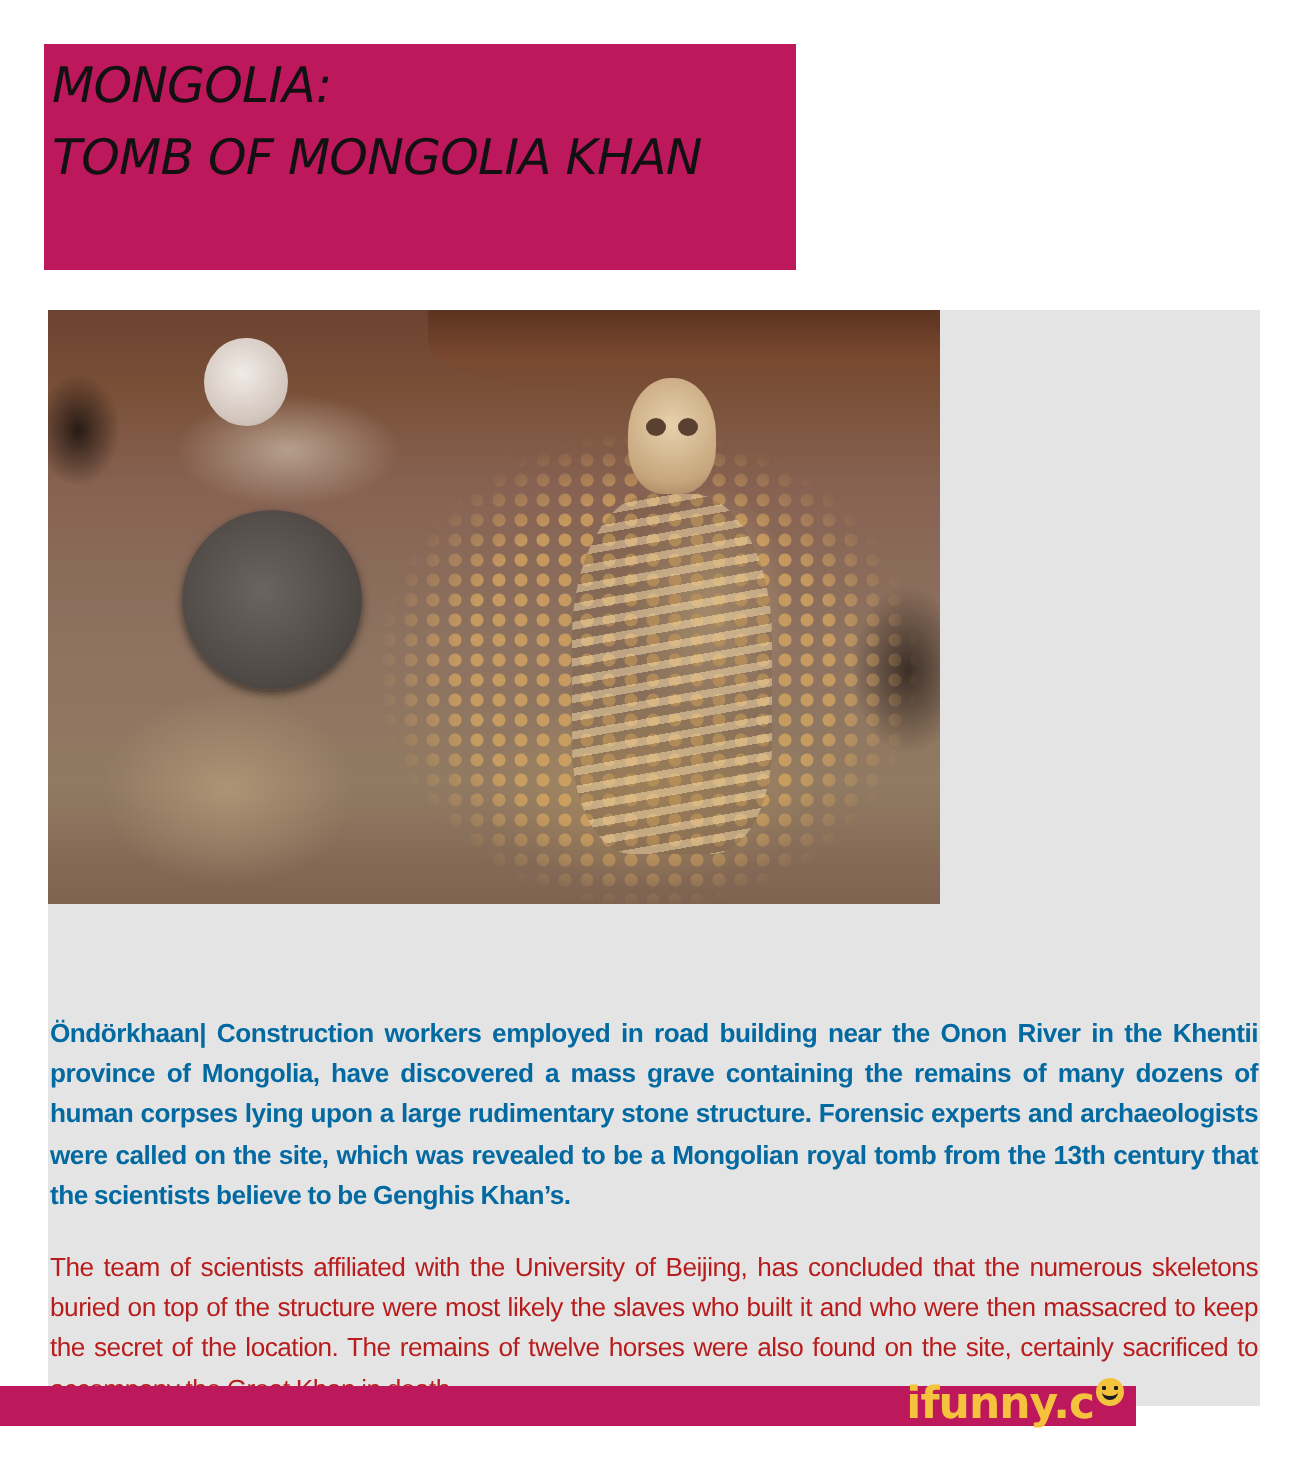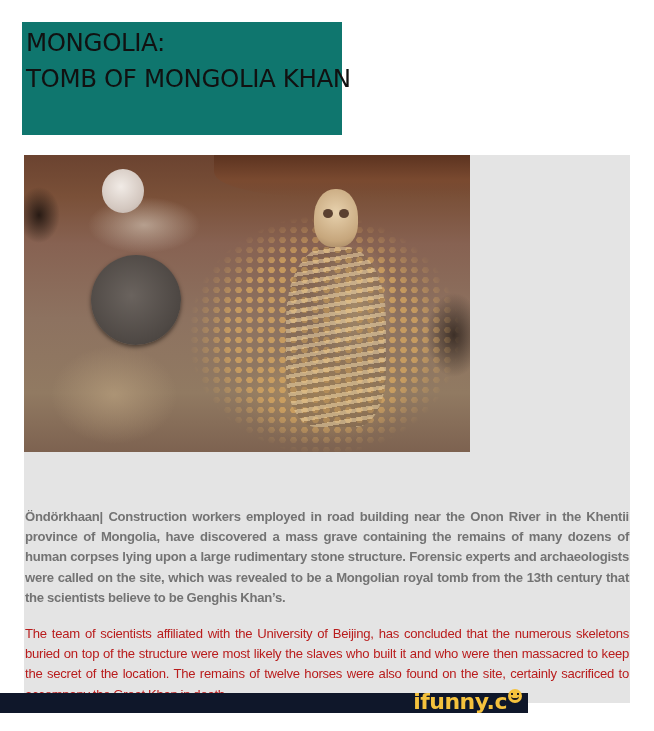--- a/index.html
+++ b/index.html
@@ -11,25 +11,26 @@
       width: 654px;
       height: 731px;
       position: relative;
       overflow: hidden;
       font-family: "Liberation Sans", "DejaVu Sans", sans-serif;
     }
     .title-box {
       position: absolute;
       left: 22px;
       top: 22px;
-      width: 320px;
+      width: 376px;
       height: 113px;
-      background: #0f766e;
+      background: #be185d;
       box-sizing: border-box;
       padding: 3px 0 0 4px;
+      font-style: italic;
     }
     .title-line {
       display: block;
       font-family: "DejaVu Sans", "Liberation Sans", sans-serif;
       font-size: 24.5px;
       line-height: 36px;
       color: #111111;
       letter-spacing: -0.4px;
       white-space: nowrap;
     }
@@ -126,34 +127,34 @@
       margin: 0;
       font-size: 13.1px;
       line-height: 20.2px;
       text-align: justify;
       text-align-last: left;
       letter-spacing: -0.25px;
       word-spacing: -0.3px;
     }
     .para-lead {
       font-weight: bold;
-      color: #737373;
+      color: #0369a1;
     }
     .para-body {
       margin-top: 16px;
       font-weight: normal;
       color: #b91c1c;
     }
     .footer-bar {
       position: absolute;
       left: 0;
       top: 693px;
-      width: 528px;
+      width: 568px;
       height: 20px;
-      background: #0f172a;
+      background: #be185d;
     }
     .watermark {
       position: absolute;
       right: 6px;
       top: -4px;
       font-family: "DejaVu Sans", "Liberation Sans", sans-serif;
       font-weight: bold;
       font-size: 22px;
       line-height: 24px;
       color: #f5c23d;

